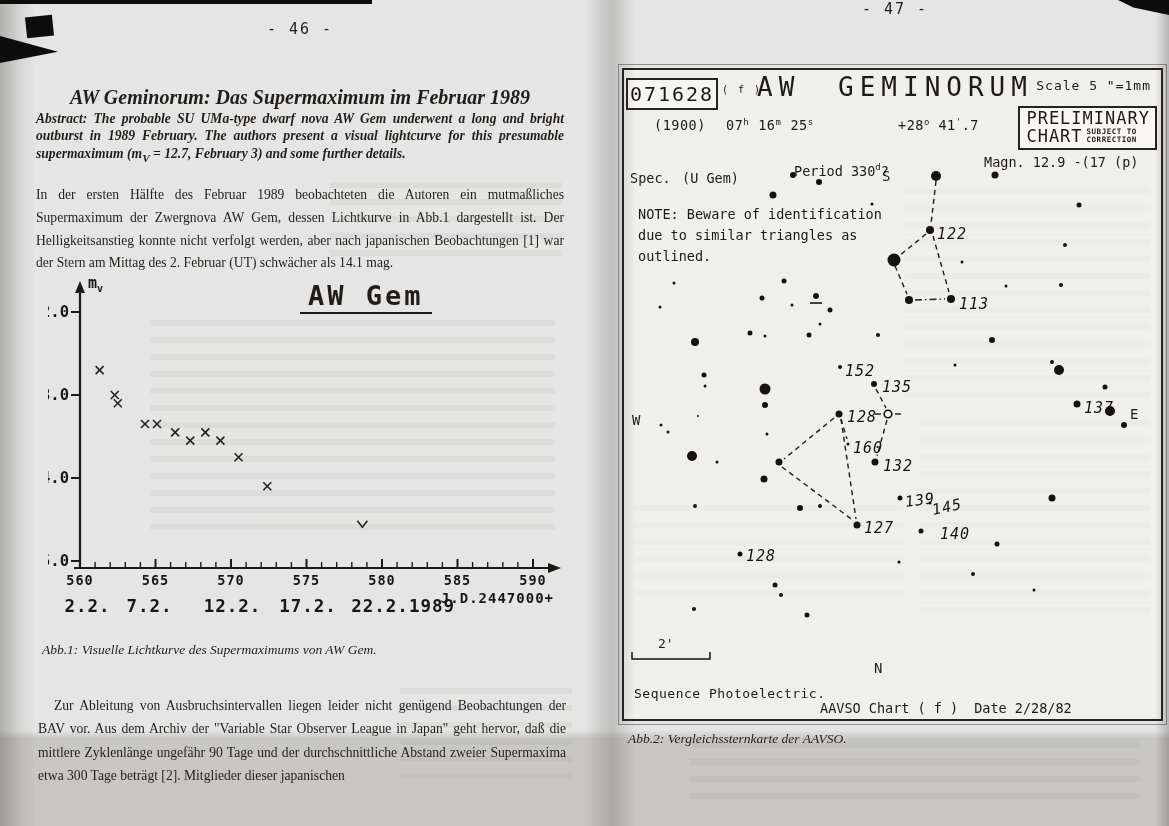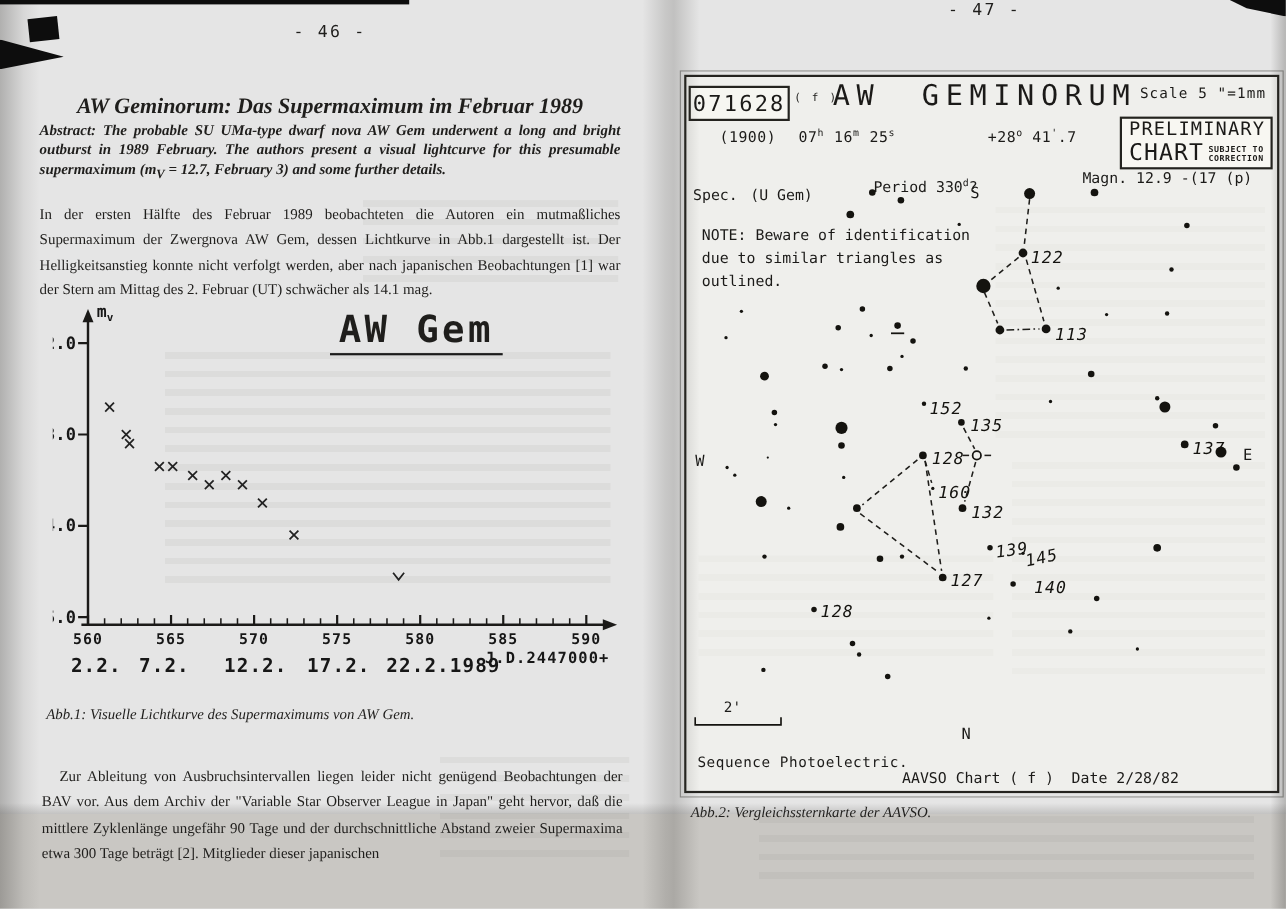--- a/index.html
+++ b/index.html
@@ -19,34 +19,34 @@
   .bleed{z-index:1;opacity:.55;filter:blur(.7px);background-image:repeating-linear-gradient(180deg,rgba(110,107,100,.14) 0 6px,rgba(110,107,100,0) 6px 17px);}
   
   .pageno{font-family:"DejaVu Sans Mono",monospace;font-size:15px;letter-spacing:2px;text-align:center;z-index:2;}
   .art-title{left:36px;top:86px;width:528px;text-align:center;font-size:20px;font-weight:bold;font-style:italic;z-index:2;}
   .abstract{left:36px;top:110px;width:528px;font-size:13.6px;font-weight:bold;font-style:italic;text-align:justify;line-height:1.28;z-index:2;}
   .para1{left:36px;top:184px;width:528px;font-size:13.6px;text-align:justify;line-height:1.68;z-index:2;}
   .caption1{left:42px;top:642px;width:524px;font-size:13.5px;font-style:italic;z-index:2;}
   .para2{left:38px;top:694px;width:528px;font-size:13.6px;text-align:justify;line-height:1.72;text-indent:16px;z-index:2;}
   
   #lightcurve{left:48px;top:272px;width:520px;height:345px;z-index:2;position:absolute;}
-  .lc-title{left:300px;top:280px;font-family:"DejaVu Sans Mono",monospace;font-weight:bold;font-size:34px;letter-spacing:3px;border-bottom:2.5px solid #1b1b1b;padding:0 8px 1px 8px;z-index:3;}
+  .lc-title{left:300px;top:280px;font-family:"DejaVu Sans Mono",monospace;font-weight:bold;font-size:27px;letter-spacing:3px;border-bottom:2.5px solid #1b1b1b;padding:0 8px 1px 8px;z-index:3;}
   #dates-row{left:48px;top:596px;width:520px;height:26px;z-index:2;position:absolute;}
   .date-label{position:absolute;top:0;transform:translateX(-50%);font-family:"DejaVu Sans Mono",monospace;font-weight:bold;font-size:17.5px;letter-spacing:1px;white-space:nowrap;color:#171717;}
   
   .aavso-box{left:622px;top:68px;width:537px;height:649px;border:2px solid #24231f;outline:1px solid rgba(45,44,40,.45);outline-offset:3px;background:rgba(250,249,244,.5);z-index:2;font-family:"DejaVu Sans Mono",monospace;color:#1b1a18;}
   .aavso-box .abs{position:absolute;}
   .desig-box{left:2px;top:8px;width:88px;height:28px;border:2px solid #24231f;font-size:20px;letter-spacing:2px;text-align:center;line-height:28px;background:rgba(250,249,244,.7);}
   .desig-suffix{left:98px;top:14px;font-size:10px;letter-spacing:2px;}
   .aavso-title{left:118px;top:2px;width:306px;text-align:center;font-size:26px;letter-spacing:6px;word-spacing:16px;white-space:nowrap;}
   .scale-line{right:10px;top:8px;font-size:13px;letter-spacing:1px;}
   .prelim-box{right:4px;top:36px;border:2px solid #24231f;padding:2px 5px 3px 6px;background:rgba(250,249,244,.8);}
   .prelim-l1{font-size:17px;letter-spacing:1px;line-height:1.05;}
   .prelim-l2{display:flex;align-items:flex-end;}
-  .prelim-chart{font-size:21px;letter-spacing:1px;line-height:1;}
+  .prelim-chart{font-size:17px;letter-spacing:1px;line-height:1;}
   .prelim-small{font-size:7.5px;font-weight:bold;line-height:1.15;margin-left:4px;letter-spacing:.5px;}
   .coord-row{font-size:13.5px;letter-spacing:.5px;white-space:nowrap;}
   .coord-row .epoch{display:inline-block;width:72px;}
   .coord-row .ra{display:inline-block;width:172px;}
   .coord-row sup,.spec-period sup{font-size:9px;}
   .ra .seg{margin-right:9px;}
   .spec-small{font-size:13.5px;}
   .note-text{left:14px;top:134px;width:268px;font-size:13.5px;line-height:1.55;white-space:pre-line;}
   .dir{font-size:14px;}
   #starsvg{position:absolute;left:0;top:0;width:537px;height:649px;}

